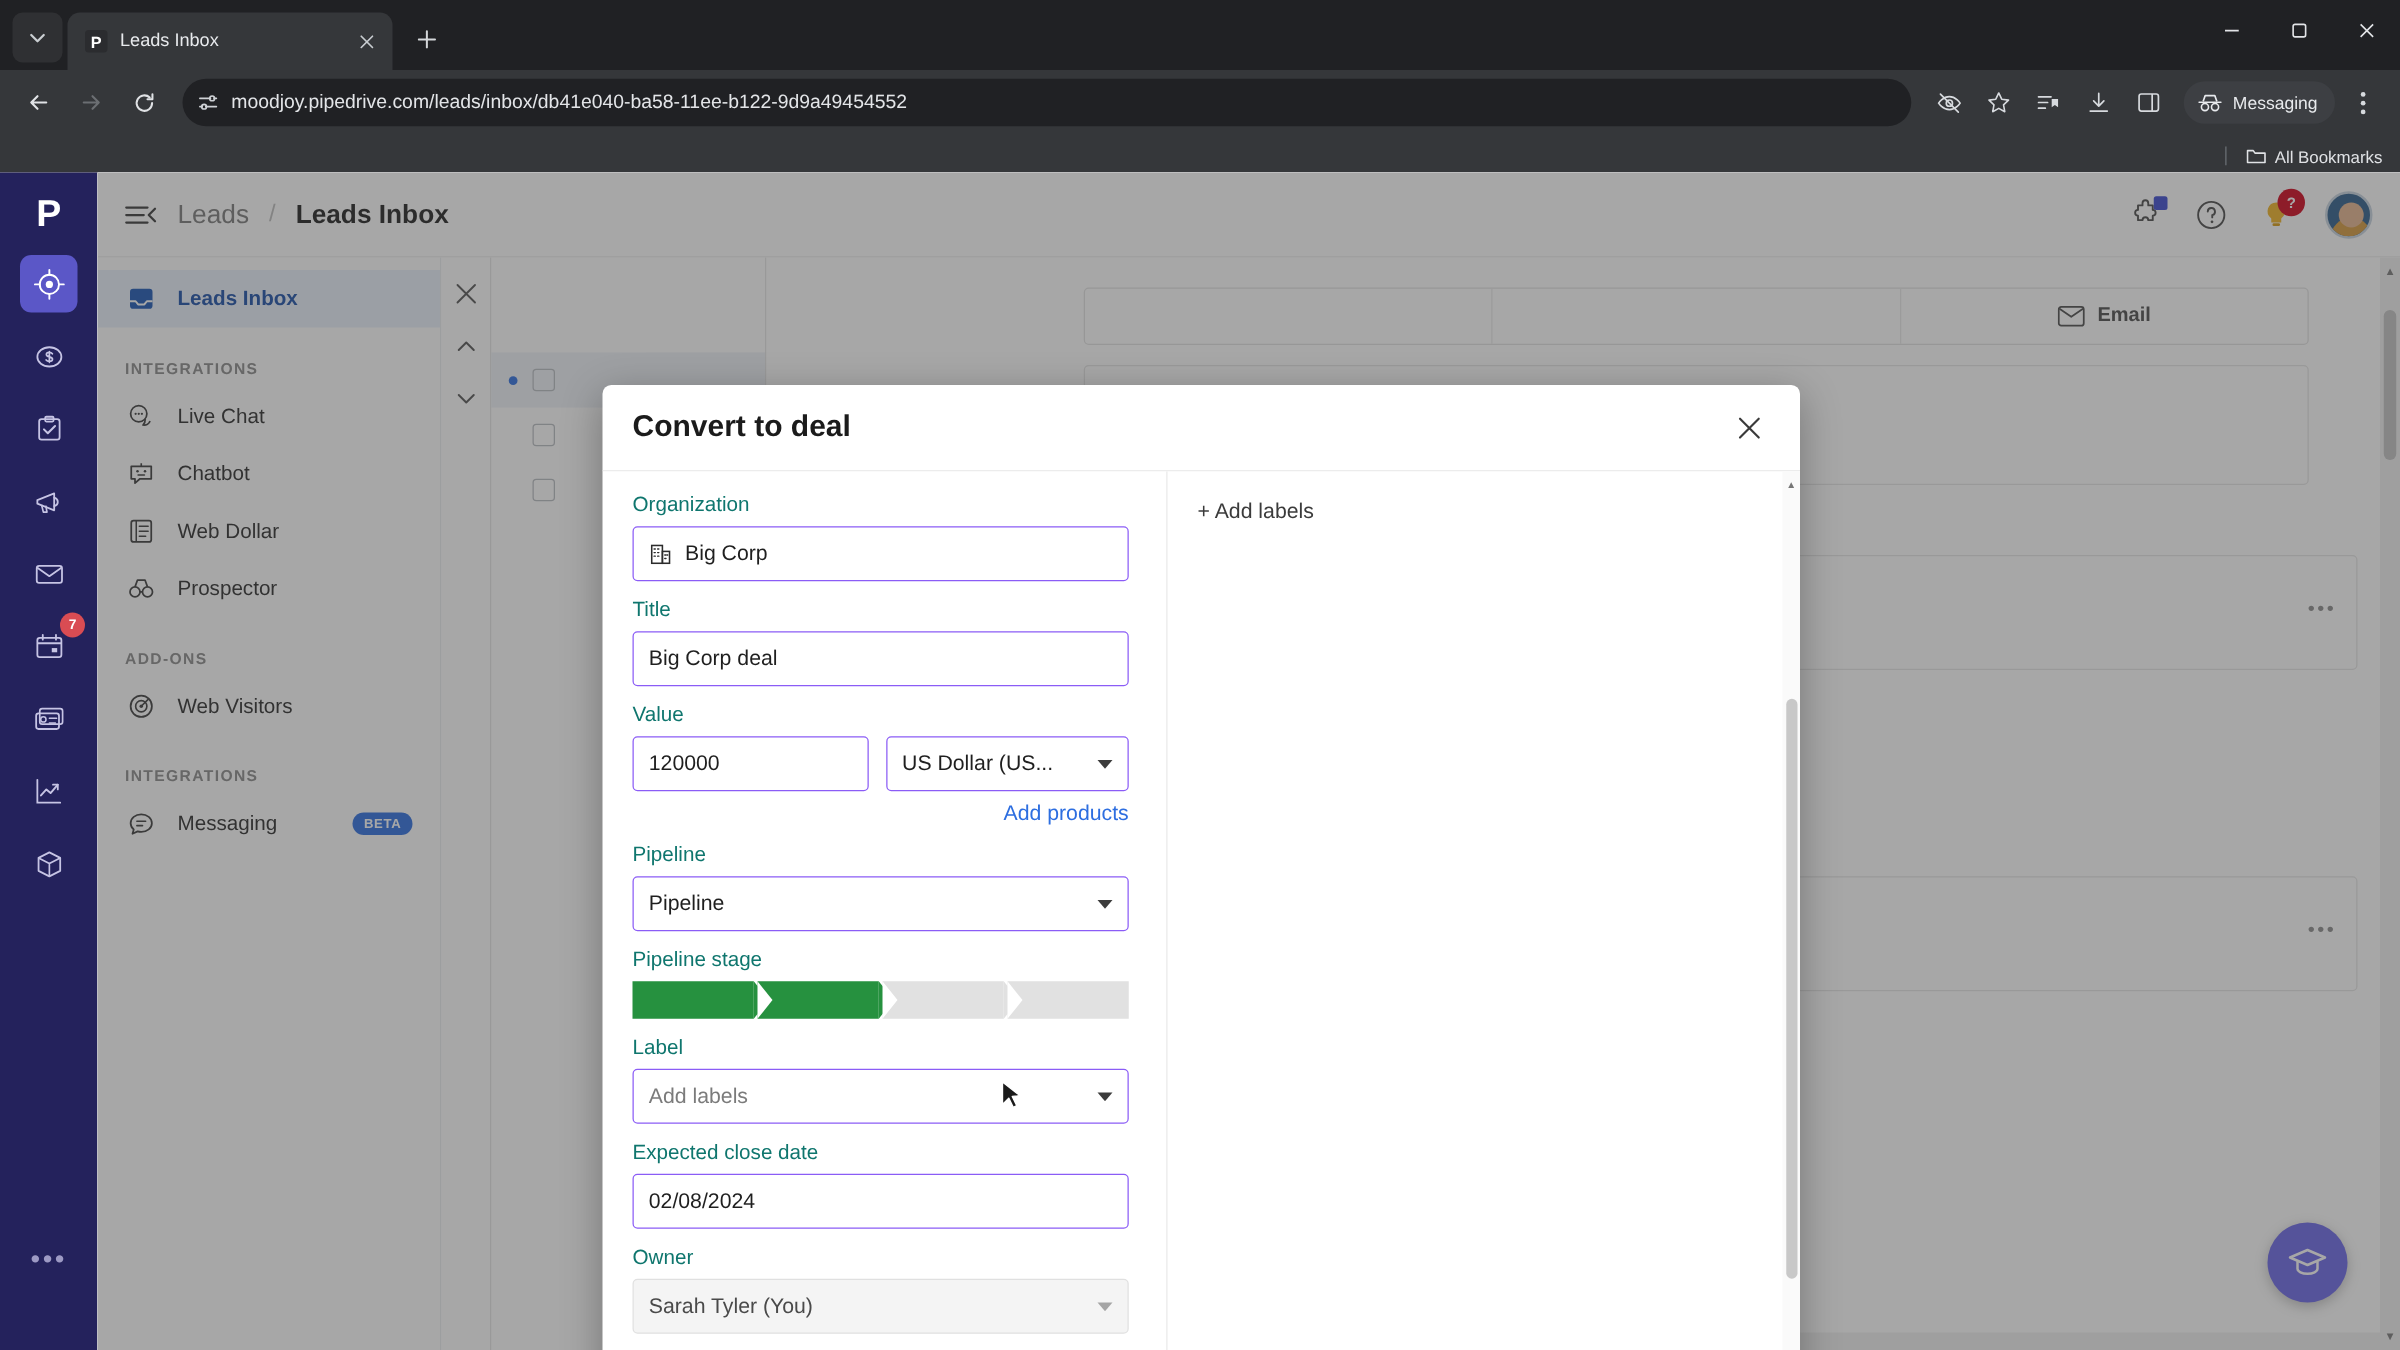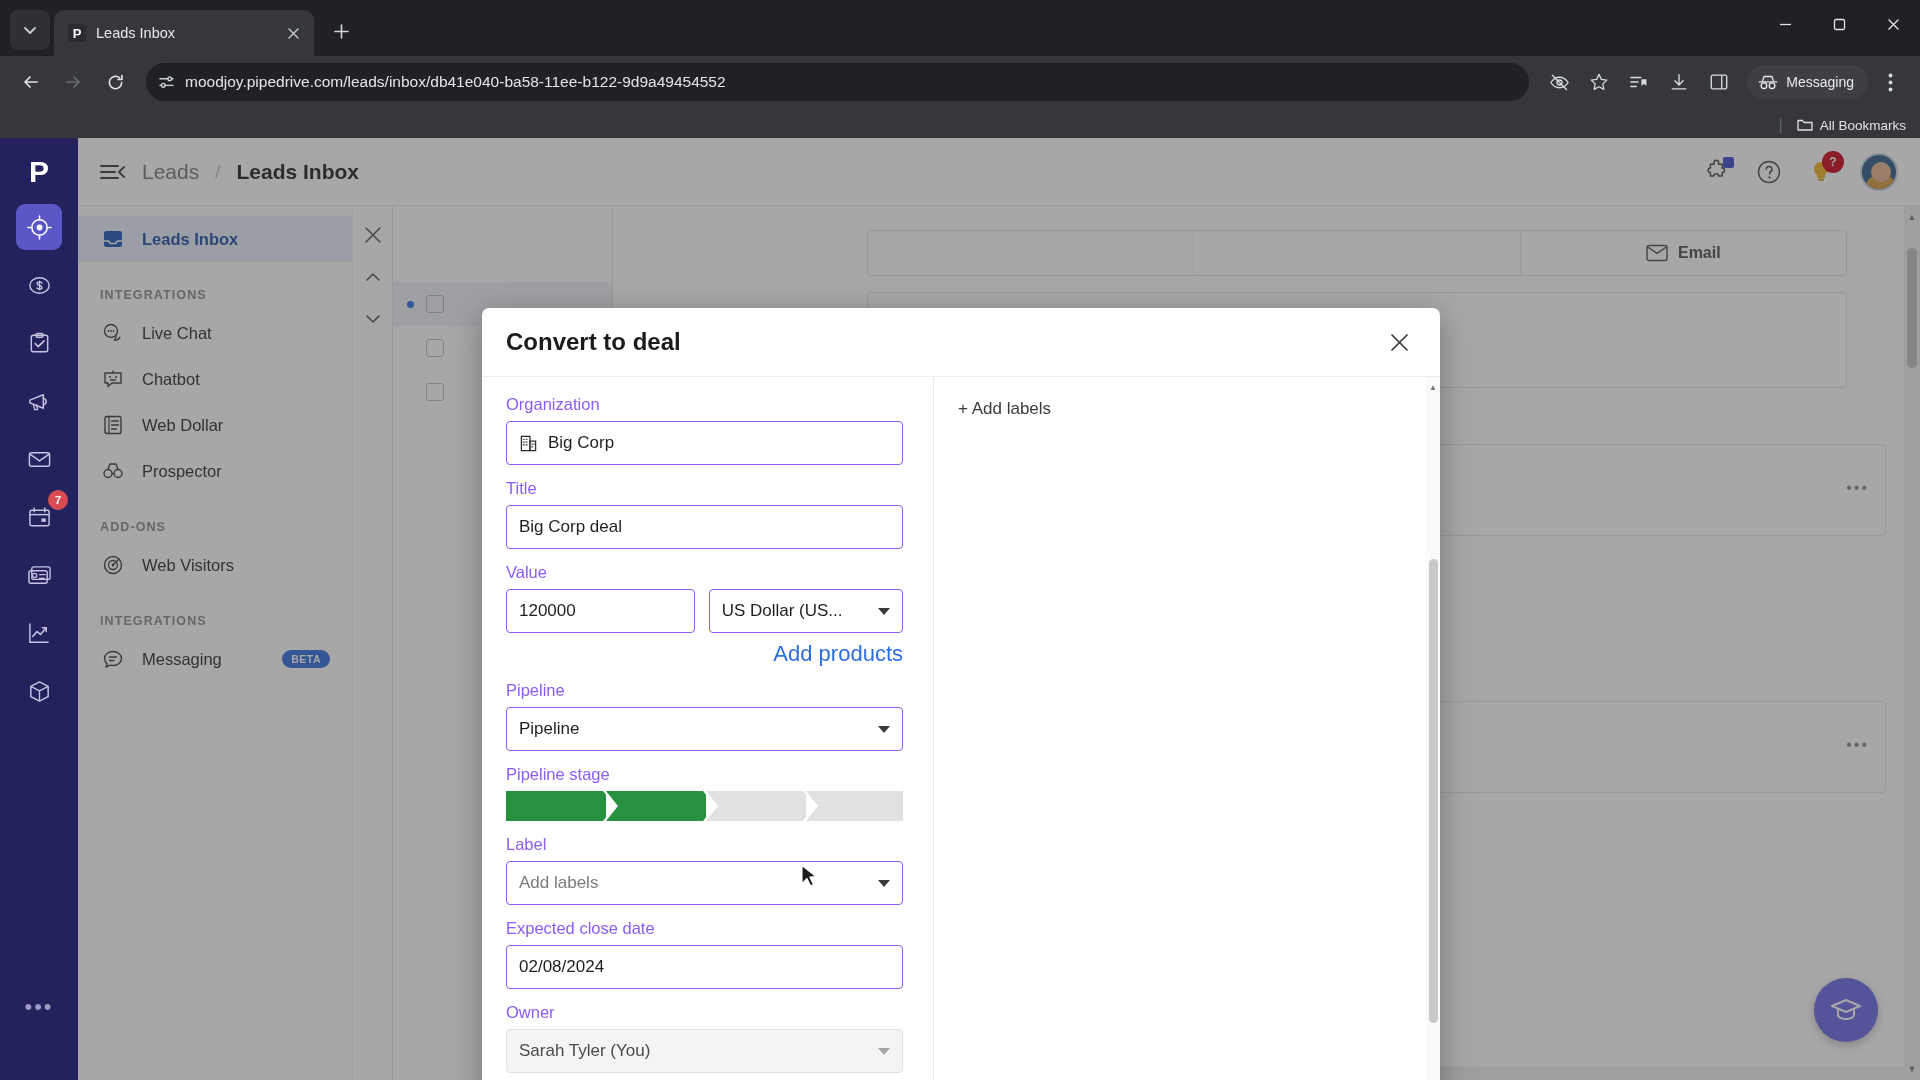--- a/index.html
+++ b/index.html
@@ -131,32 +131,32 @@
     display: flex; flex-direction: column; overflow: hidden;
   }
   .modal-head { height: 68px; display: flex; align-items: center; padding: 0 24px; flex-shrink: 0; }
   .modal-title { font-size: 24px; font-weight: bold; color: #1b1b1b; }
   .modal-x { margin-left: auto; width: 34px; height: 34px; display: flex; align-items: center; justify-content: center; color: #3a3a3a; cursor: pointer; }
   .modal-body { flex: 1; display: flex; border-top: 1px solid #ececec; position: relative; overflow: hidden; }
   .mb-left { width: 452px; border-right: 1px solid #eaeaea; padding: 18px 30px 30px 24px; overflow: hidden; }
   .mb-right { flex: 1; padding: 22px 24px; }
 
   .fld { margin-bottom: 14px; }
-  .fld-label { font-size: 16.5px; color: #8b5cf6; margin-bottom: 7px; }
+  .fld-label { font-size: 16.5px; color: #0f766e; margin-bottom: 7px; }
   .inp {
     height: 44px; border: 1px solid #8b5cf6; border-radius: 4px; display: flex; align-items: center;
     padding: 0 12px; gap: 10px; font-size: 17px; color: #1f1f1f; background: #fff;
   }
   .inp.disabled { background: #f4f4f4; color: #4a4a4a; border-color: #e0e0e0; }
   .inp.placeholder { color: #7b7b7b; }
   .caret { margin-left: auto; width: 0; height: 0; border-left: 6px solid transparent; border-right: 6px solid transparent; border-top: 7px solid #3c3c3c; }
   .caret.light { border-top-color: #a5a5a5; }
   .row { display: flex; gap: 14px; }
   .addprod { text-align: right; margin-top: 8px; }
-  .addprod span { color: #2d6ee0; font-size: 22px; cursor: pointer; }
+  .addprod span { color: #2d6ee0; font-size: 17px; cursor: pointer; }
 
   .stagebar { display: flex; height: 30px; gap: 3px; margin-top: 4px; }
   .stage { flex: 1; background: #e1e1e1; position: relative; }
   .stage.on { background: #26913f; }
   .stage:not(:last-child)::after {
     content: ''; position: absolute; right: -12px; top: 0; width: 0; height: 0;
     border-top: 15px solid transparent; border-bottom: 15px solid transparent;
     border-left: 12px solid #e1e1e1; z-index: 2;
   }
   .stage.on:not(:last-child)::after { border-left-color: #26913f; }

